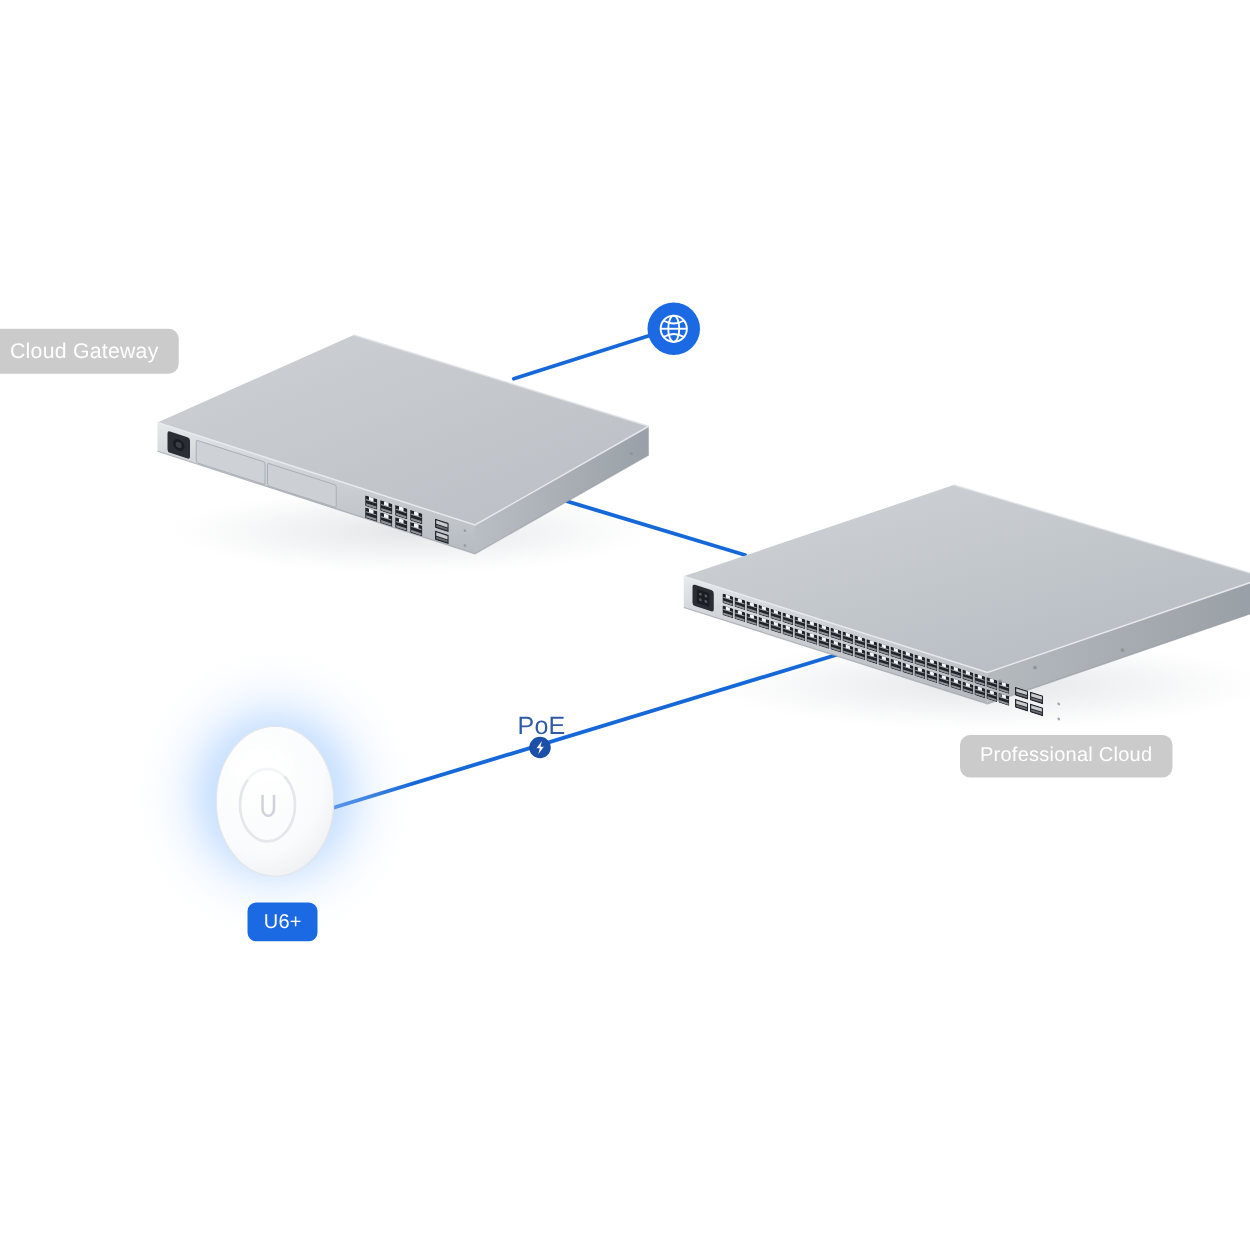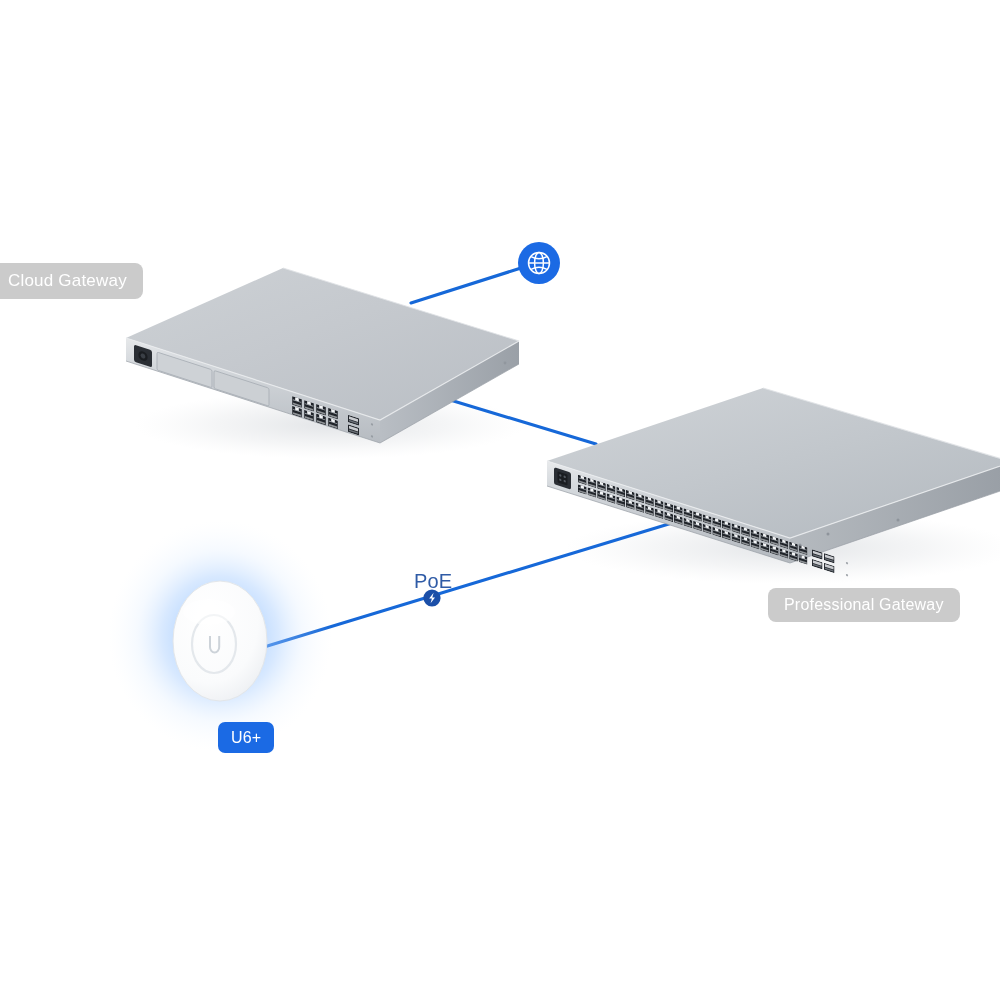--- a/index.html
+++ b/index.html
@@ -34,21 +34,20 @@
   #label-pro-switch{
     left:768px;top:588px;
     height:34px;padding:0 16px;
     font-size:16px;
   }
   #label-u6{
     left:198px;top:722px;
     height:31px;padding:0 13px;
     font-size:16px;
     border-radius:7px;
-    margin-left:20px;
   }
 
   
   #poe-text{
     position:absolute;
     left:414px;top:570px;
     font-size:20px;
     color:#2f5ba6;
     letter-spacing:.2px;
     user-select:none;
@@ -302,21 +301,21 @@
       <circle cx="432" cy="598" r="8.6" fill="#1b4fa8"></circle>
       <path d="M433.6,592.8 L429.2,598.6 L431.9,598.6 L430.6,603.3 L435.0,597.4 L432.3,597.4 Z" fill="#ffffff"></path>
     </g>
   </svg>
 
   <div class="pill pill-grey" id="label-cloud-gateway">
     <span>Cloud Gateway</span>
   </div>
 
   <div class="pill pill-grey" id="label-pro-switch">
-    <span>Professional Gateway</span>
+    <span>Professional Cloud</span>
   </div>
 
   <div class="pill pill-blue" id="label-u6">
     <span>U6+</span>
   </div>
 
   <div id="poe-text">PoE</div>
 
 </div>
 

